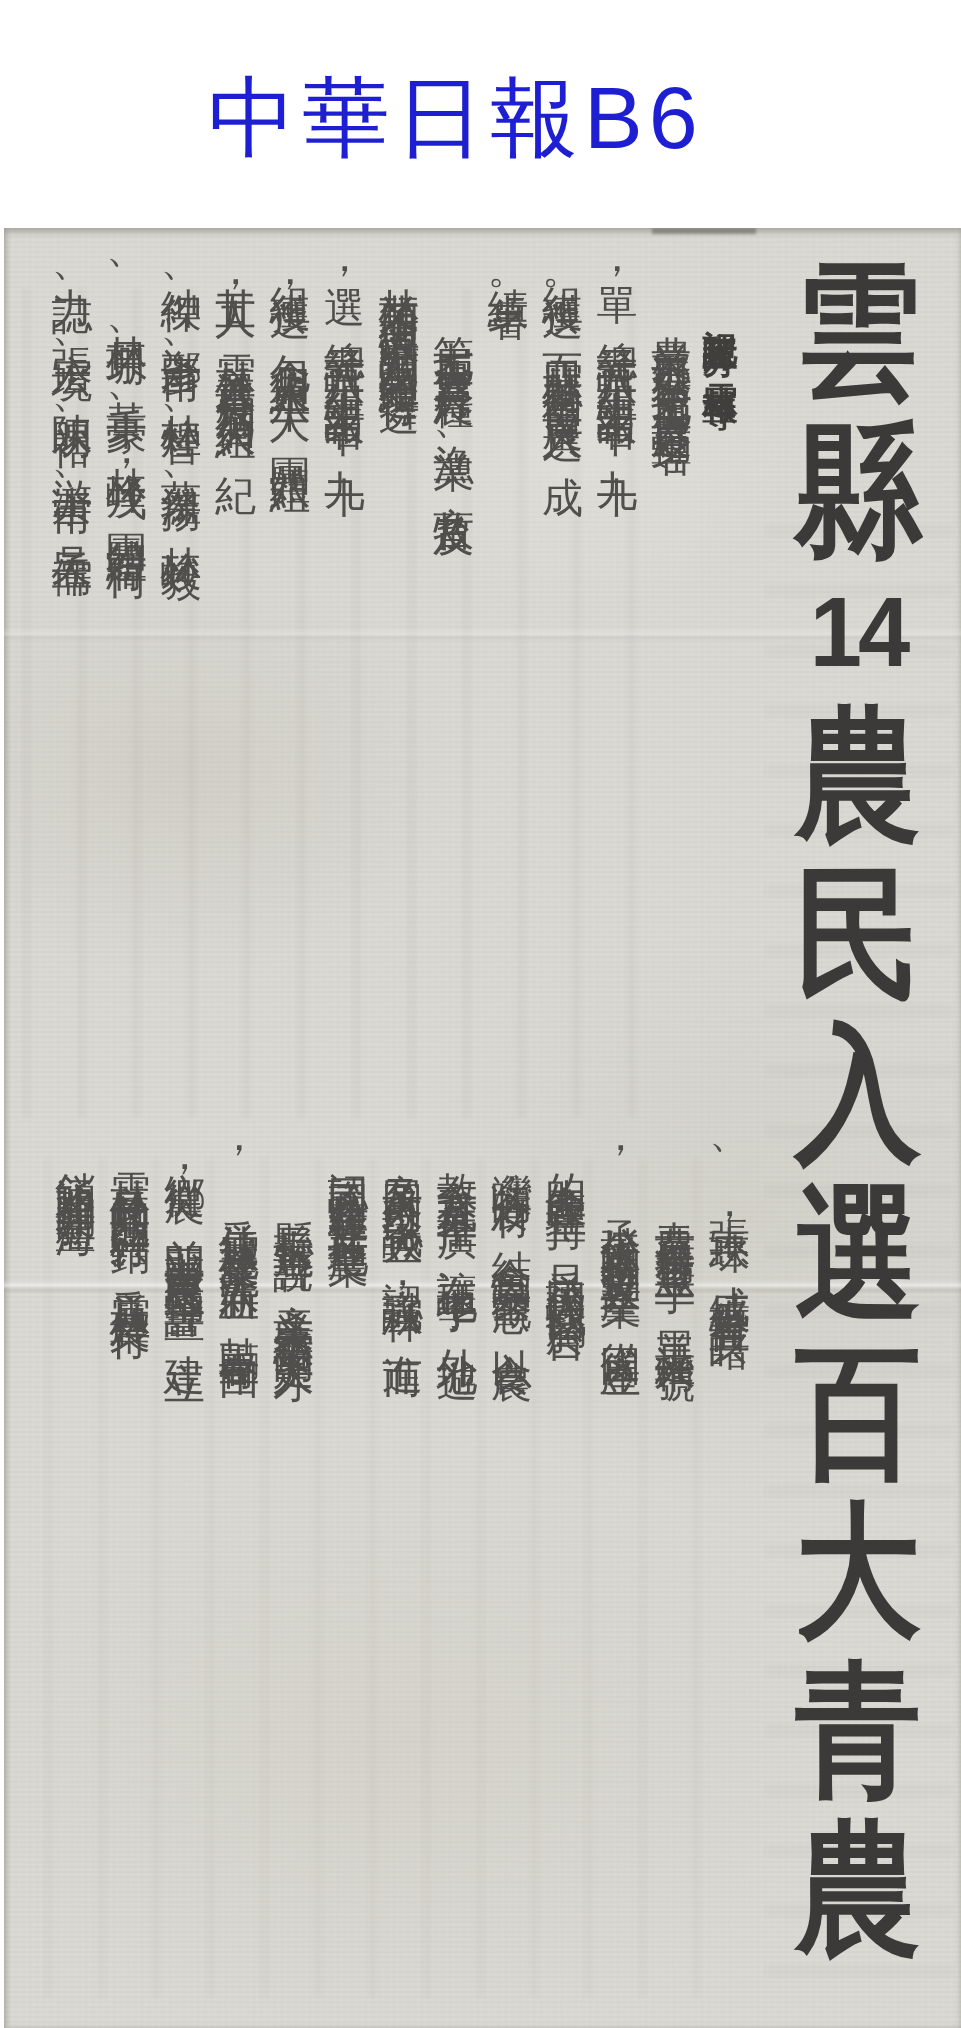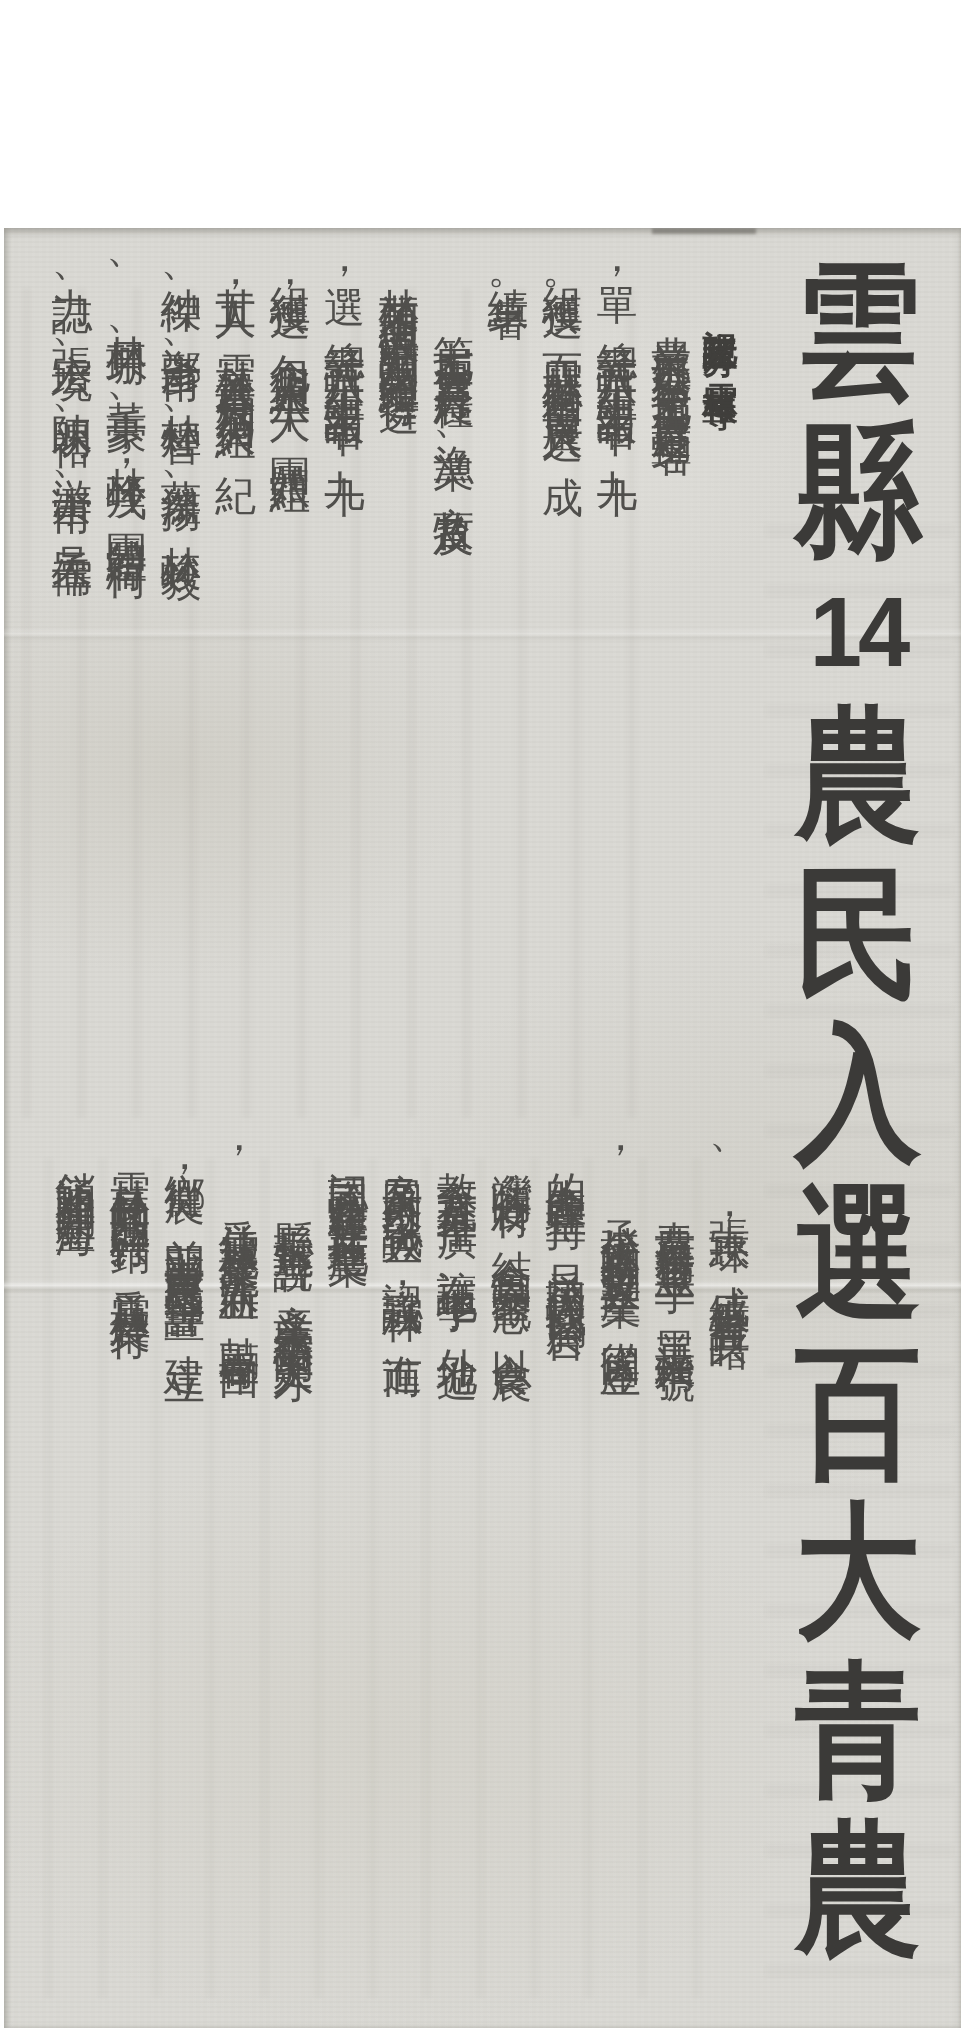--- a/index.html
+++ b/index.html
@@ -100,20 +100,23 @@
   .block-top{right:269px;top:27px;height:855px;width:654px;}
   .block-bottom{right:211px;top:912px;height:858px;width:709px;}
   .vcol{width:54.5px;height:100%;}
   .indent{text-indent:48px;}
 </style>
 </head>
 <body>
 
 <div class="page">
 
+  <div class="masthead">
+    <div class="masthead-title">中華日報B6</div>
+  </div>
 
   <div class="clipping">
 
     <div class="ghost ghost-a"></div>
     <div class="ghost ghost-b"></div>
     <div class="ghost ghost-c"></div>
     <div class="crease crease-1"></div>
     <div class="crease crease-2"></div>
     <div class="edge-mark"></div>
 

